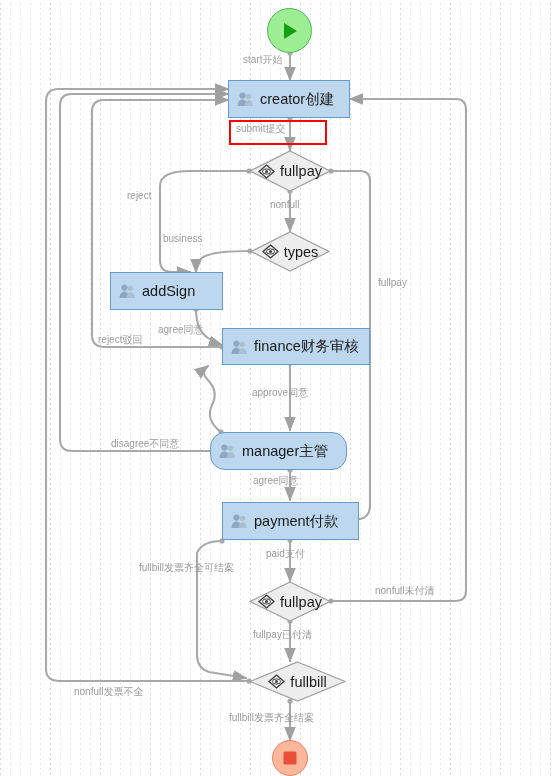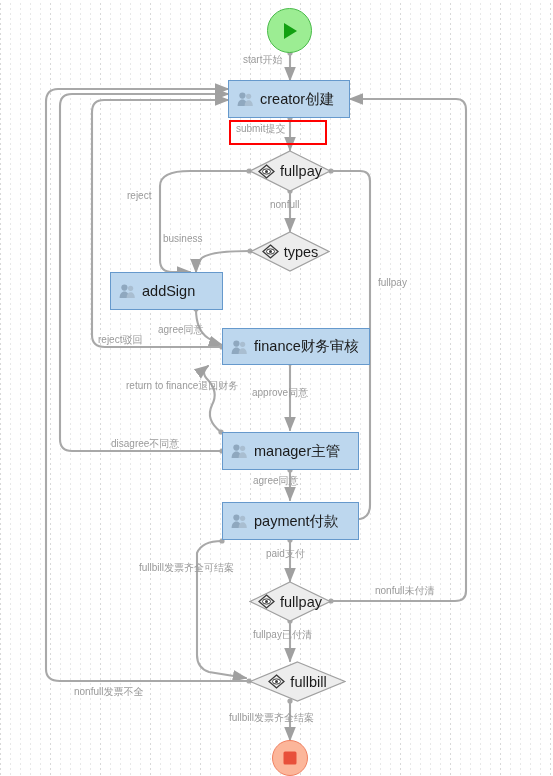--- a/index.html
+++ b/index.html
@@ -230,21 +230,21 @@
   <div class="node task" style="left:222px; top:328px; width:148px; height:37px;">
     <svg class="usericon" viewBox="0 0 17 16">
       <circle cx="5.4" cy="4.6" r="3.1" fill="#8fa8bf"></circle>
       <path d="M 0.6 15 C 0.6 10.6 2.8 8.4 5.4 8.4 C 8.0 8.4 10.2 10.6 10.2 15 Z" fill="#8fa8bf"></path>
       <circle cx="11.6" cy="5.3" r="2.6" fill="#a9bed1"></circle>
       <path d="M 7.6 15 C 7.6 11.2 9.4 9.2 11.6 9.2 C 13.8 9.2 15.8 11.2 15.8 15 Z" fill="#a9bed1"></path>
     </svg>
     <span class="label">finance财务审核</span>
   </div>
 
-  <div class="node task" style="left:222px; top:432px; width:137px; height:38px;">
+  <div class="node task" style="left:210px; top:432px; width:137px; height:38px;border-radius:15px;">
     <svg class="usericon" viewBox="0 0 17 16">
       <circle cx="5.4" cy="4.6" r="3.1" fill="#8fa8bf"></circle>
       <path d="M 0.6 15 C 0.6 10.6 2.8 8.4 5.4 8.4 C 8.0 8.4 10.2 10.6 10.2 15 Z" fill="#8fa8bf"></path>
       <circle cx="11.6" cy="5.3" r="2.6" fill="#a9bed1"></circle>
       <path d="M 7.6 15 C 7.6 11.2 9.4 9.2 11.6 9.2 C 13.8 9.2 15.8 11.2 15.8 15 Z" fill="#a9bed1"></path>
     </svg>
     <span class="label">manager主管</span>
   </div>
 
   <div class="node task" style="left:222px; top:502px; width:137px; height:38px;align-items:center;">
@@ -302,21 +302,20 @@
   <div class="elabel" style="left:163px; top:234px;">business</div>
 
   <div class="elabel" style="left:158px; top:325px;">agree同意</div>
 
   <div class="elabel" style="left:127px; top:191px;">reject</div>
 
   <div class="elabel" style="left:98px; top:335px;">reject驳回</div>
 
   <div class="elabel" style="left:252px; top:388px;">approve同意</div>
 
-  <div class="elabel" style="left:126px; top:381px;">return to finance退回财务</div>
 
   <div class="elabel" style="left:111px; top:439px;">disagree不同意</div>
 
   <div class="elabel" style="left:253px; top:476px;">agree同意</div>
 
   <div class="elabel" style="left:266px; top:549px;">paid支付</div>
 
   <div class="elabel" style="left:139px; top:563px;">fullbill发票齐全可结案</div>
 
   <div class="elabel" style="left:375px; top:586px;">nonfull未付清</div>

